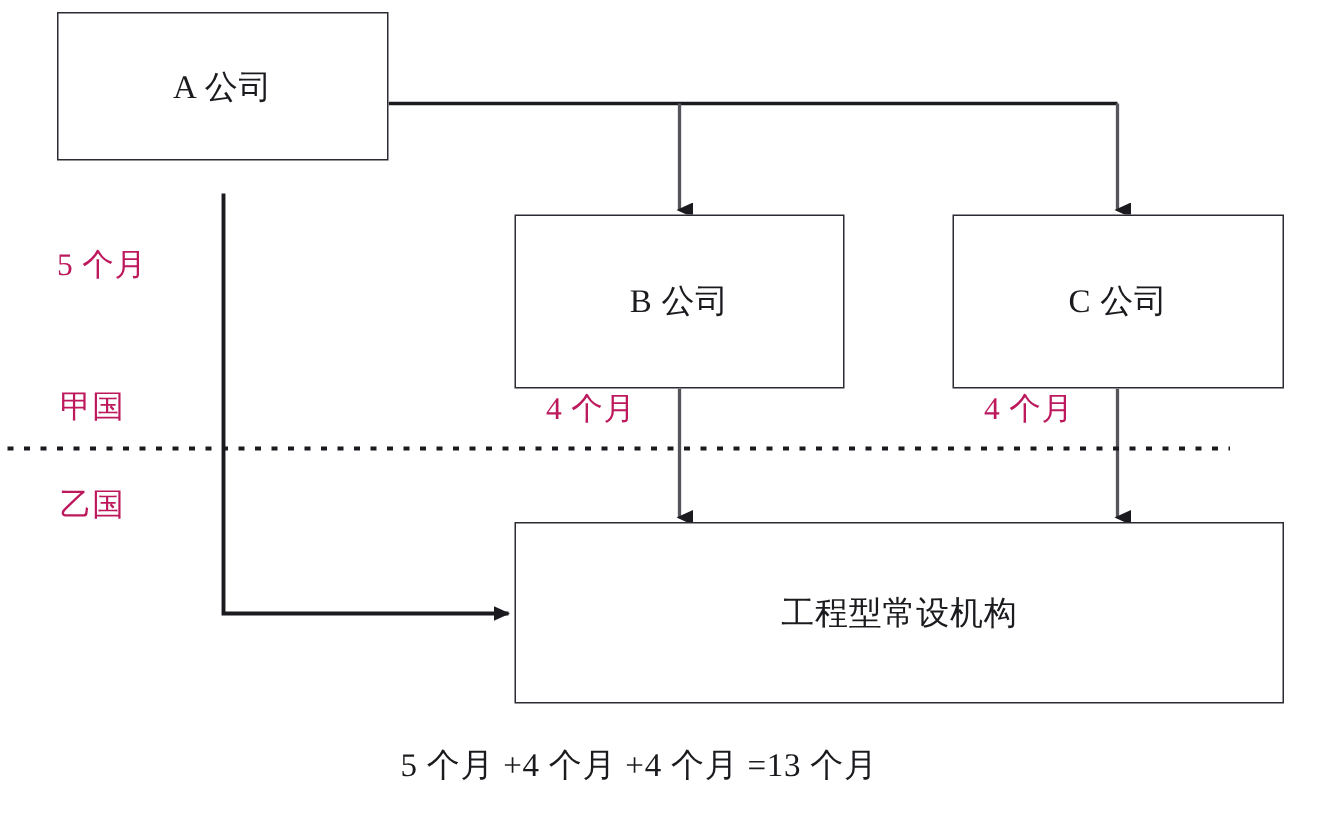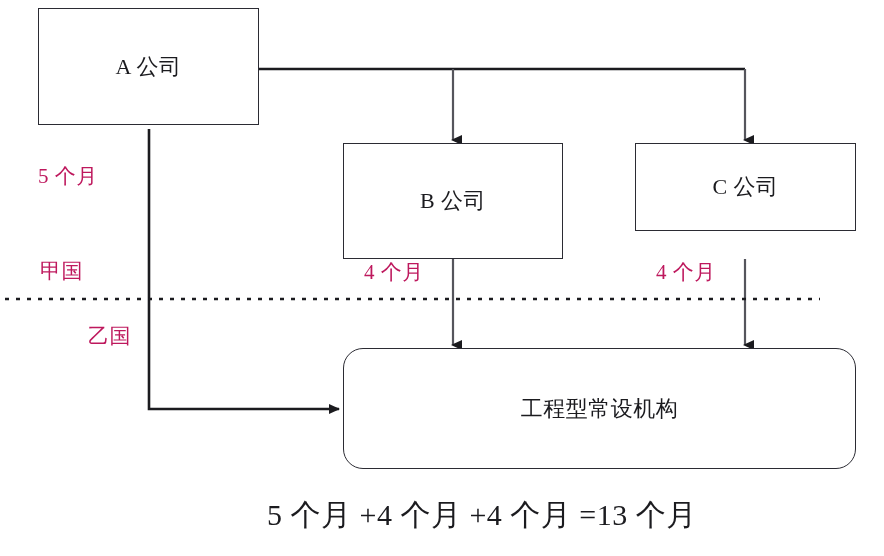--- a/index.html
+++ b/index.html
@@ -39,32 +39,32 @@
   }
   .free-label {
     position: absolute;
     font-size: 21px;
     color: #be185d;
     white-space: nowrap;
     letter-spacing: 0.5px;
   }
   .caption {
     position: absolute;
-    font-size: 30px;
+    font-size: 22px;
     color: #1b1b1f;
     white-space: nowrap;
     letter-spacing: 0.5px;
   }
-  #box-a      { left: 38px;  top: 8px;   width: 221px; height: 117px; }
+  #box-a      { left: 38px;  top: 8px;   width: 221px; height: 99px; }
   #box-b      { left: 343px; top: 143px; width: 220px; height: 116px; }
-  #box-c      { left: 635px; top: 143px; width: 221px; height: 88px; }
-  #box-pe     { left: 343px; top: 348px; width: 513px; height: 121px; border-radius: 20px; }
+  #box-c      { left: 635px; top: 143px; width: 221px; height: 116px; }
+  #box-pe     { left: 343px; top: 348px; width: 513px; height: 121px; }
   #label-5m   { left: 38px;  top: 162px; }
   #label-jia  { left: 40px;  top: 257px; font-family: Liberation Mono, monospace; }
-  #label-yi   { left: 40px;  top: 322px; margin-left: 48px; }
+  #label-yi   { left: 40px;  top: 322px; }
   #label-4m-b { left: 364px; top: 258px; }
   #label-4m-c { left: 656px; top: 258px; }
   #caption-total { left: 267px; top: 495px; }
 </style>
 </head>
 <body>
 
 <div id="diagram-root">
 
   <svg id="diagram-svg" viewBox="0 0 884 556" xmlns="http://www.w3.org/2000/svg">

